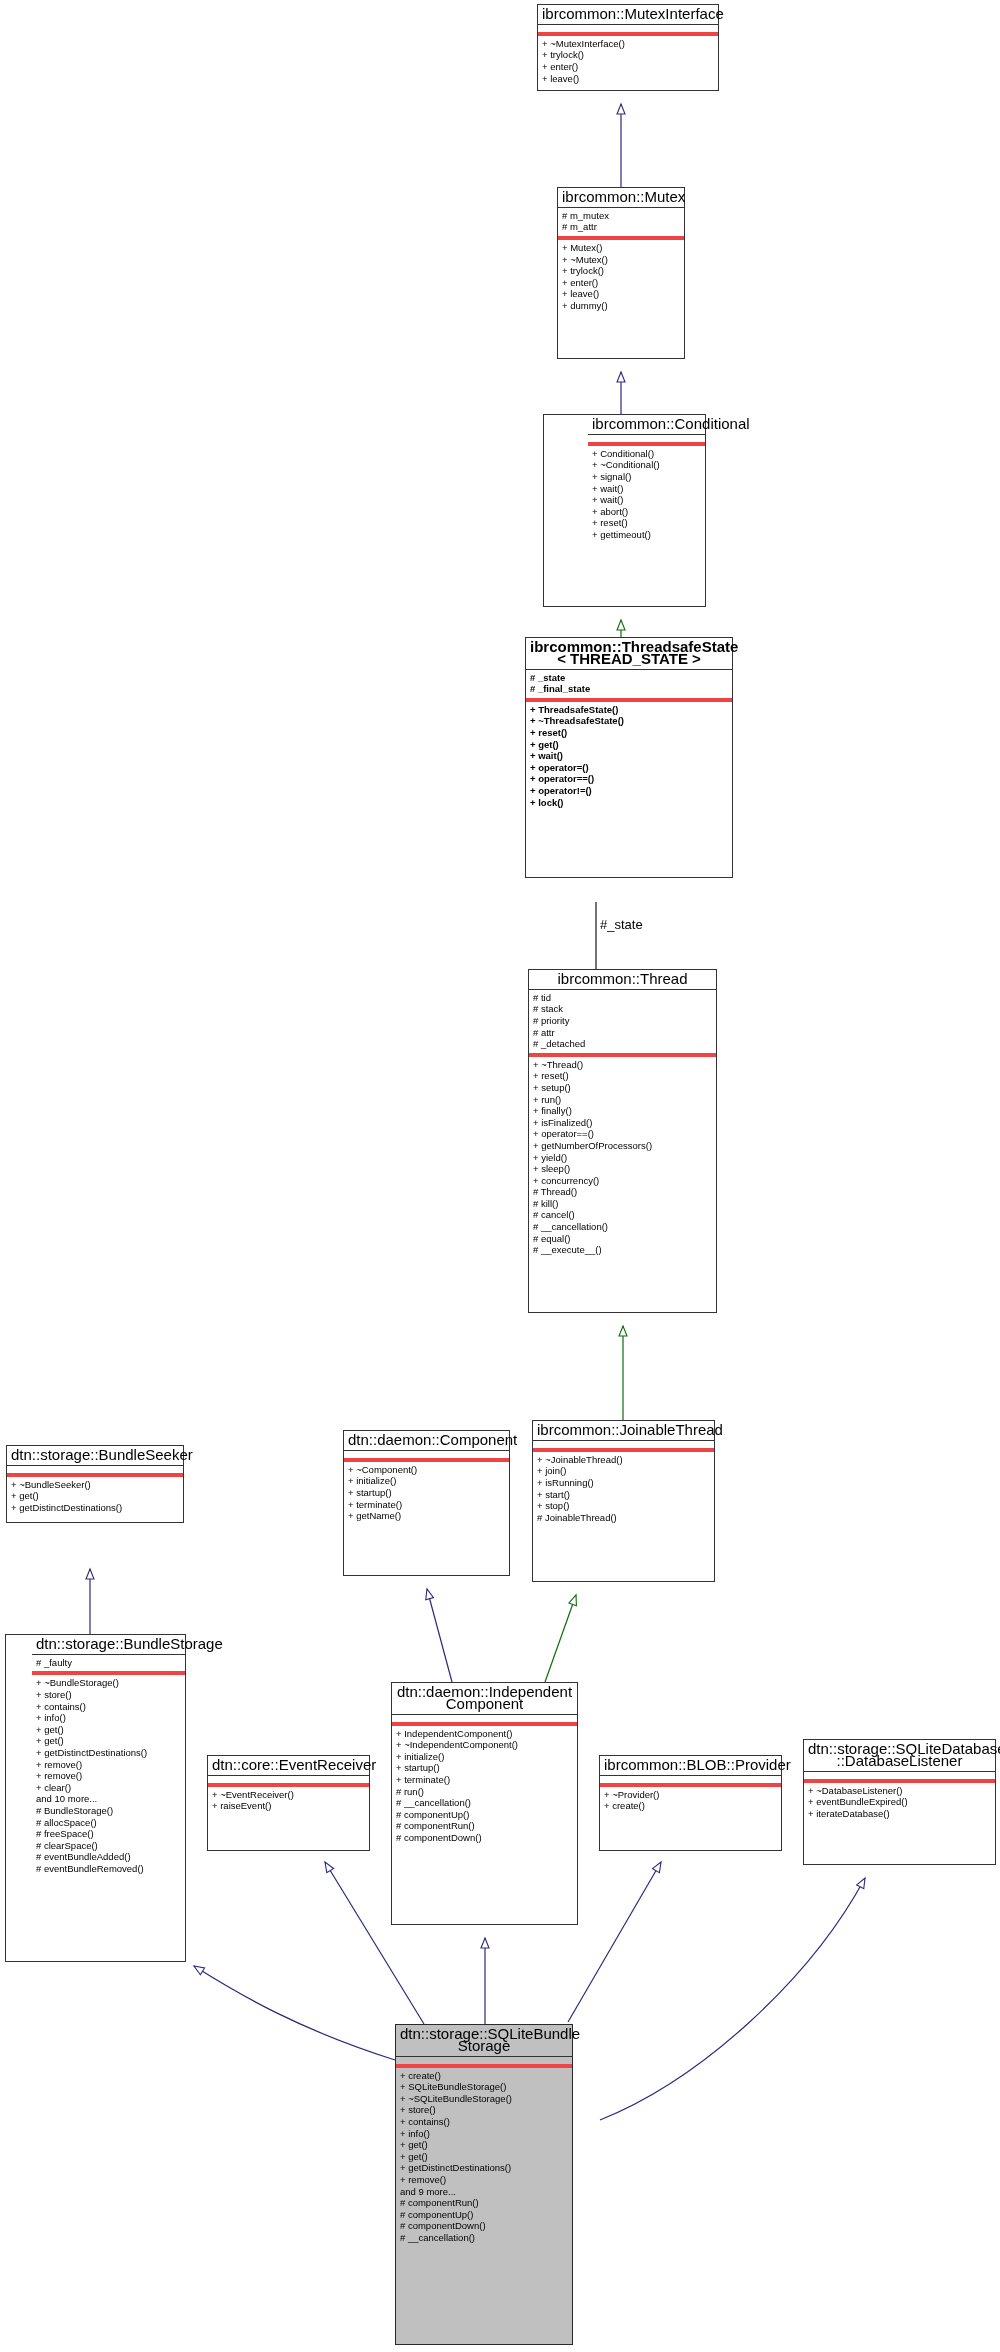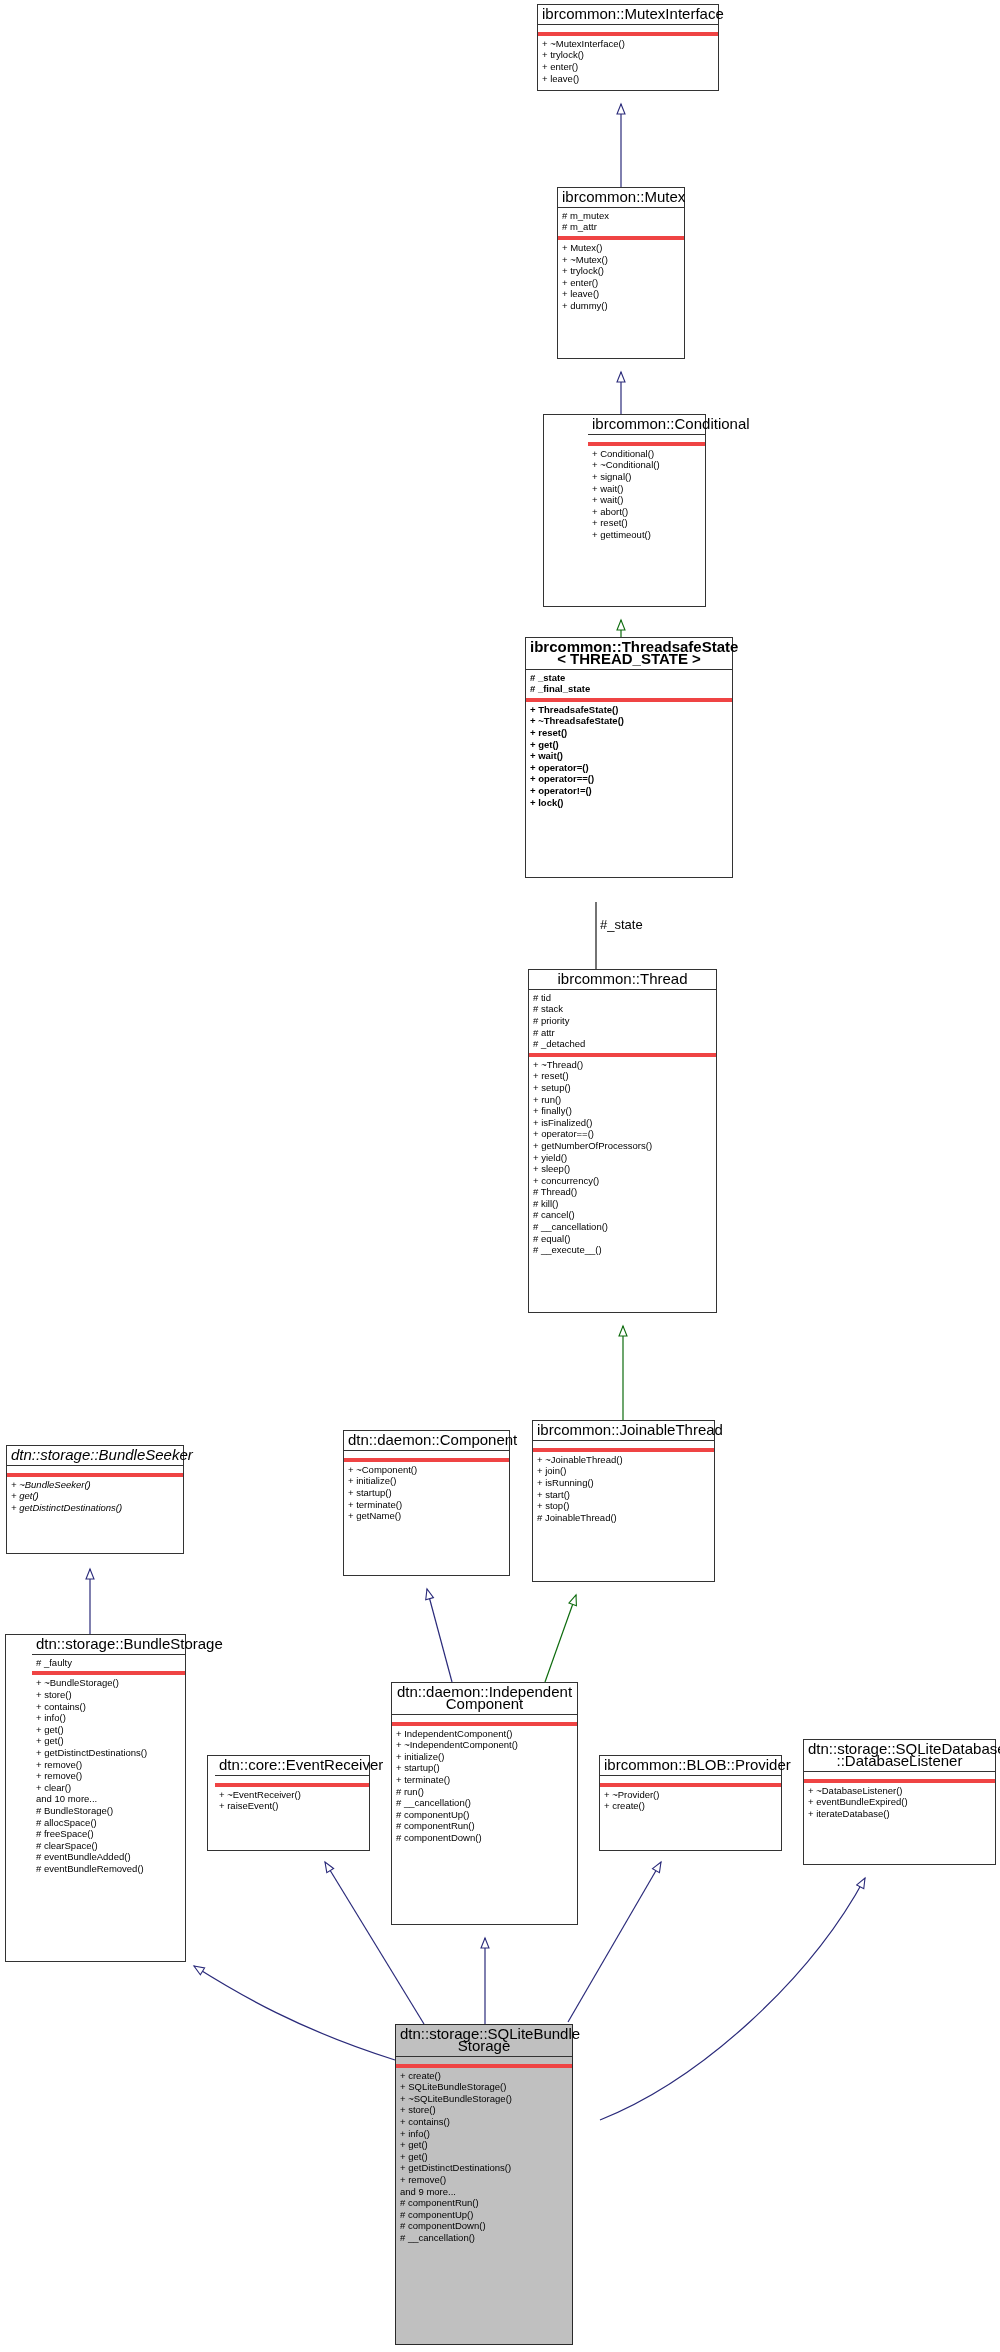--- a/index.html
+++ b/index.html
@@ -260,21 +260,21 @@
       </div>
       <div class="sec attrs" style="height: 11px;"></div>
       <div class="sec ops">
         <div class="row">+ ~Component()</div>
         <div class="row">+ initialize()</div>
         <div class="row">+ startup()</div>
         <div class="row">+ terminate()</div>
         <div class="row">+ getName()</div>
       </div>
     </div>
-    <div class="node" style="left: 6px; top: 1445px; width: 178px; height: 109px; font-style: italic;">
+    <div class="node" style="left: 6px; top: 1445px; width: 178px; height: 78px;">
       <div class="sec title">
         <div class="row">dtn::storage::BundleSeeker</div>
       </div>
       <div class="sec attrs" style="height: 11px;"></div>
       <div class="sec ops">
         <div class="row">+ ~BundleSeeker()</div>
         <div class="row">+ get()</div>
         <div class="row">+ getDistinctDestinations()</div>
       </div>
     </div>
@@ -298,21 +298,21 @@
         <div class="row">+ clear()</div>
         <div class="row">and 10 more...</div>
         <div class="row"># BundleStorage()</div>
         <div class="row"># allocSpace()</div>
         <div class="row"># freeSpace()</div>
         <div class="row"># clearSpace()</div>
         <div class="row"># eventBundleAdded()</div>
         <div class="row"># eventBundleRemoved()</div>
       </div>
     </div>
-    <div class="node" style="left: 207px; top: 1755px; width: 163px; height: 96px; padding-left: 7px;">
+    <div class="node" style="left: 207px; top: 1755px; width: 163px; height: 96px;">
       <div class="sec title">
         <div class="row">dtn::core::EventReceiver</div>
       </div>
       <div class="sec attrs" style="height: 11px;"></div>
       <div class="sec ops">
         <div class="row">+ ~EventReceiver()</div>
         <div class="row">+ raiseEvent()</div>
       </div>
     </div>
     <div class="node" style="left: 391px; top: 1682px; width: 187px; height: 243px;">

